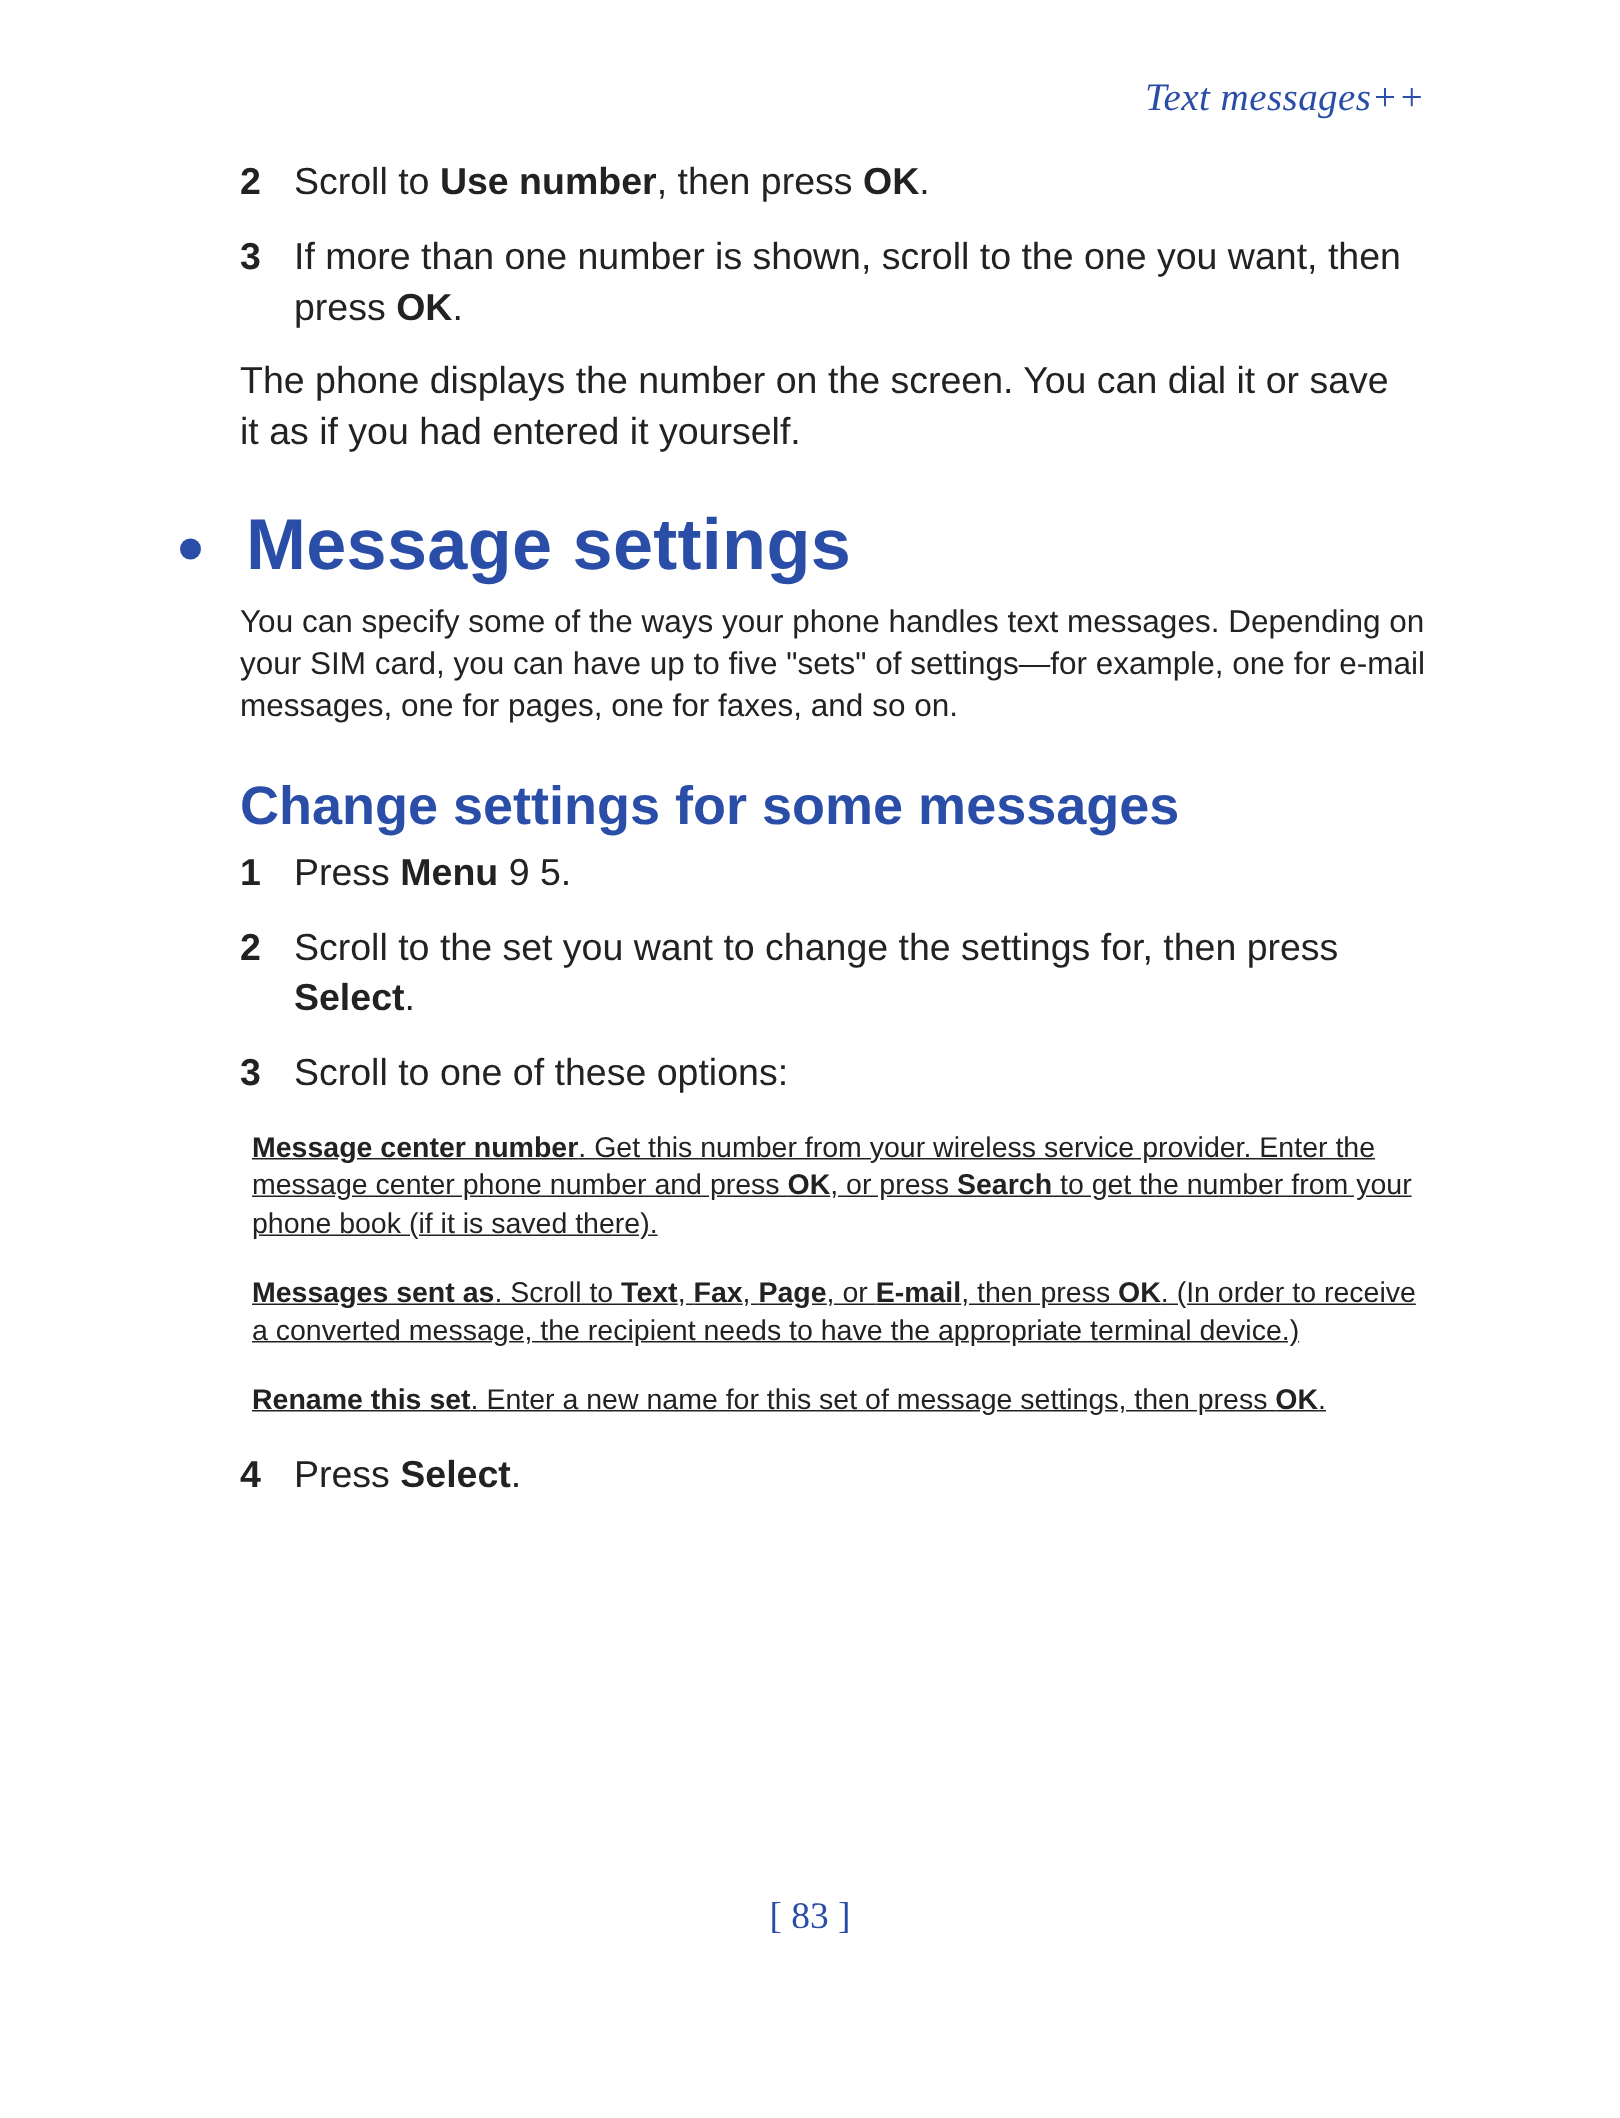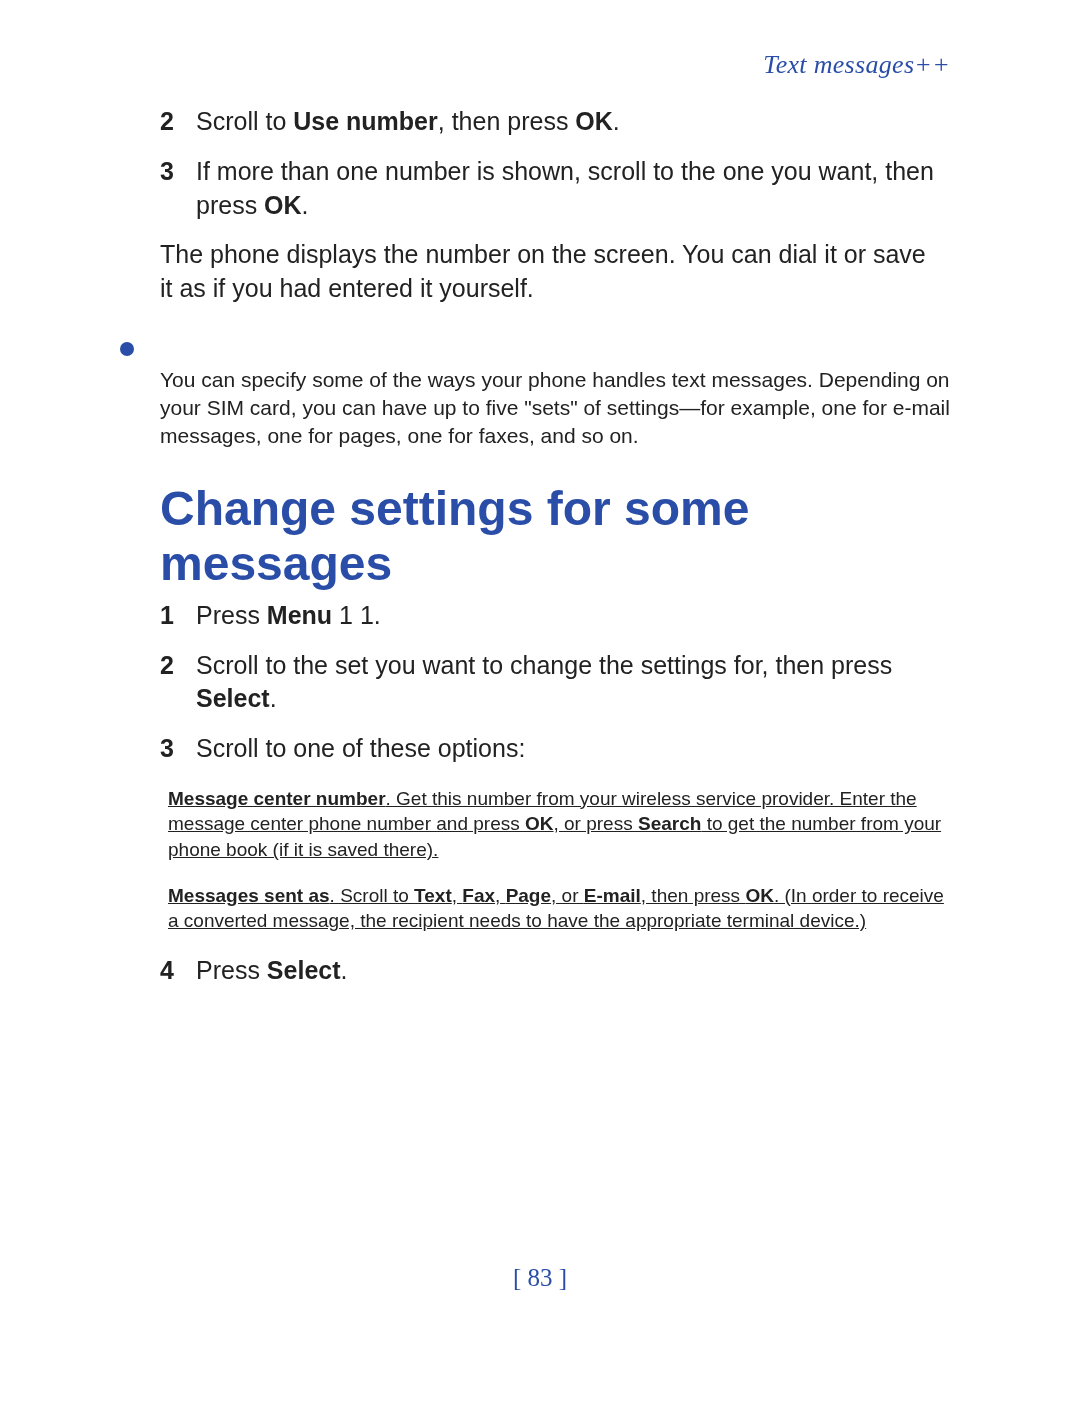--- a/index.html
+++ b/index.html
@@ -69,21 +69,21 @@
     color: #2a4ea7;
     font-weight: 700;
     font-size: 48px;
     font-family: "Segoe UI", "Helvetica Neue", Arial, sans-serif;
     letter-spacing: 0.2px;
   }
 
   .h2-text {
     color: #2a4ea7;
     font-weight: 700;
-    font-size: 48px;
+    font-size: 36px;
     margin: 30px 0 8px 30px;
     font-family: "Segoe UI", "Helvetica Neue", Arial, sans-serif;
   }
 
   .intro-p {
     font-size: 21px;
     line-height: 1.35;
     margin: 0 0 10px 30px;
   }
 
@@ -120,44 +120,46 @@
       <div class="num-item">
         <div class="num">3</div>
         <div class="txt"><span>If more than one number is shown, scroll to the one you want, then press </span><span class="bold">OK</span><span>.</span></div>
       </div>
     </div>
 
   <p class="body-p">The phone displays the number on the screen. You can dial it or save it as if you had entered it yourself.</p>
 
   <div class="h1-row">
     <span class="h1-bullet"></span>
+    <span class="h1-text">Message settings</span>
   </div>
 
   <p class="intro-p">You can specify some of the ways your phone handles text messages. Depending on your SIM card, you can have up to five "sets" of settings—for example, one for e-mail messages, one for pages, one for faxes, and so on.</p>
 
   <div class="h2-text">Change settings for some messages</div>
 
   <div class="ol-cont" id="sub-steps">
       <div class="num-item">
         <div class="num">1</div>
-        <div class="txt"><span>Press </span><span class="bold">Menu</span><span> 1 1.</span></div>
+        <div class="txt"><span>Press </span><span class="bold">Menu</span><span> 9 5.</span></div>
       </div>
       <div class="num-item">
         <div class="num">2</div>
         <div class="txt"><span>Scroll to the set you want to change the settings for, then press </span><span class="bold">Select</span><span>.</span></div>
       </div>
       <div class="num-item">
         <div class="num">3</div>
         <div class="txt"><span>Scroll to one of these options:</span></div>
       </div>
     </div>
 
   <div id="options">
       <p class="option-p"><span class="bold">Message center number</span><span>. Get this number from your wireless service provider. Enter the message center phone number and press </span><span class="bold">OK</span><span>, or press </span><span class="bold">Search</span><span> to get the number from your phone book (if it is saved there).</span></p>
       <p class="option-p"><span class="bold">Messages sent as</span><span>. Scroll to </span><span class="bold">Text</span><span>, </span><span class="bold">Fax</span><span>, </span><span class="bold">Page</span><span>, or </span><span class="bold">E-mail</span><span>, then press </span><span class="bold">OK</span><span>. (In order to receive a converted message, the recipient needs to have the appropriate terminal device.)</span></p>
+      <p class="option-p"><span class="bold">Rename this set</span><span>. Enter a new name for this set of message settings, then press </span><span class="bold">OK</span><span>.</span></p>
     </div>
 
   <div class="ol-cont" id="final-step" style="margin-top:20px;">
       <div class="num-item">
         <div class="num">4</div>
         <div class="txt"><span>Press </span><span class="bold">Select</span><span>.</span></div>
       </div>
     </div>
 
   <div class="page-num">[ 83 ]</div>

